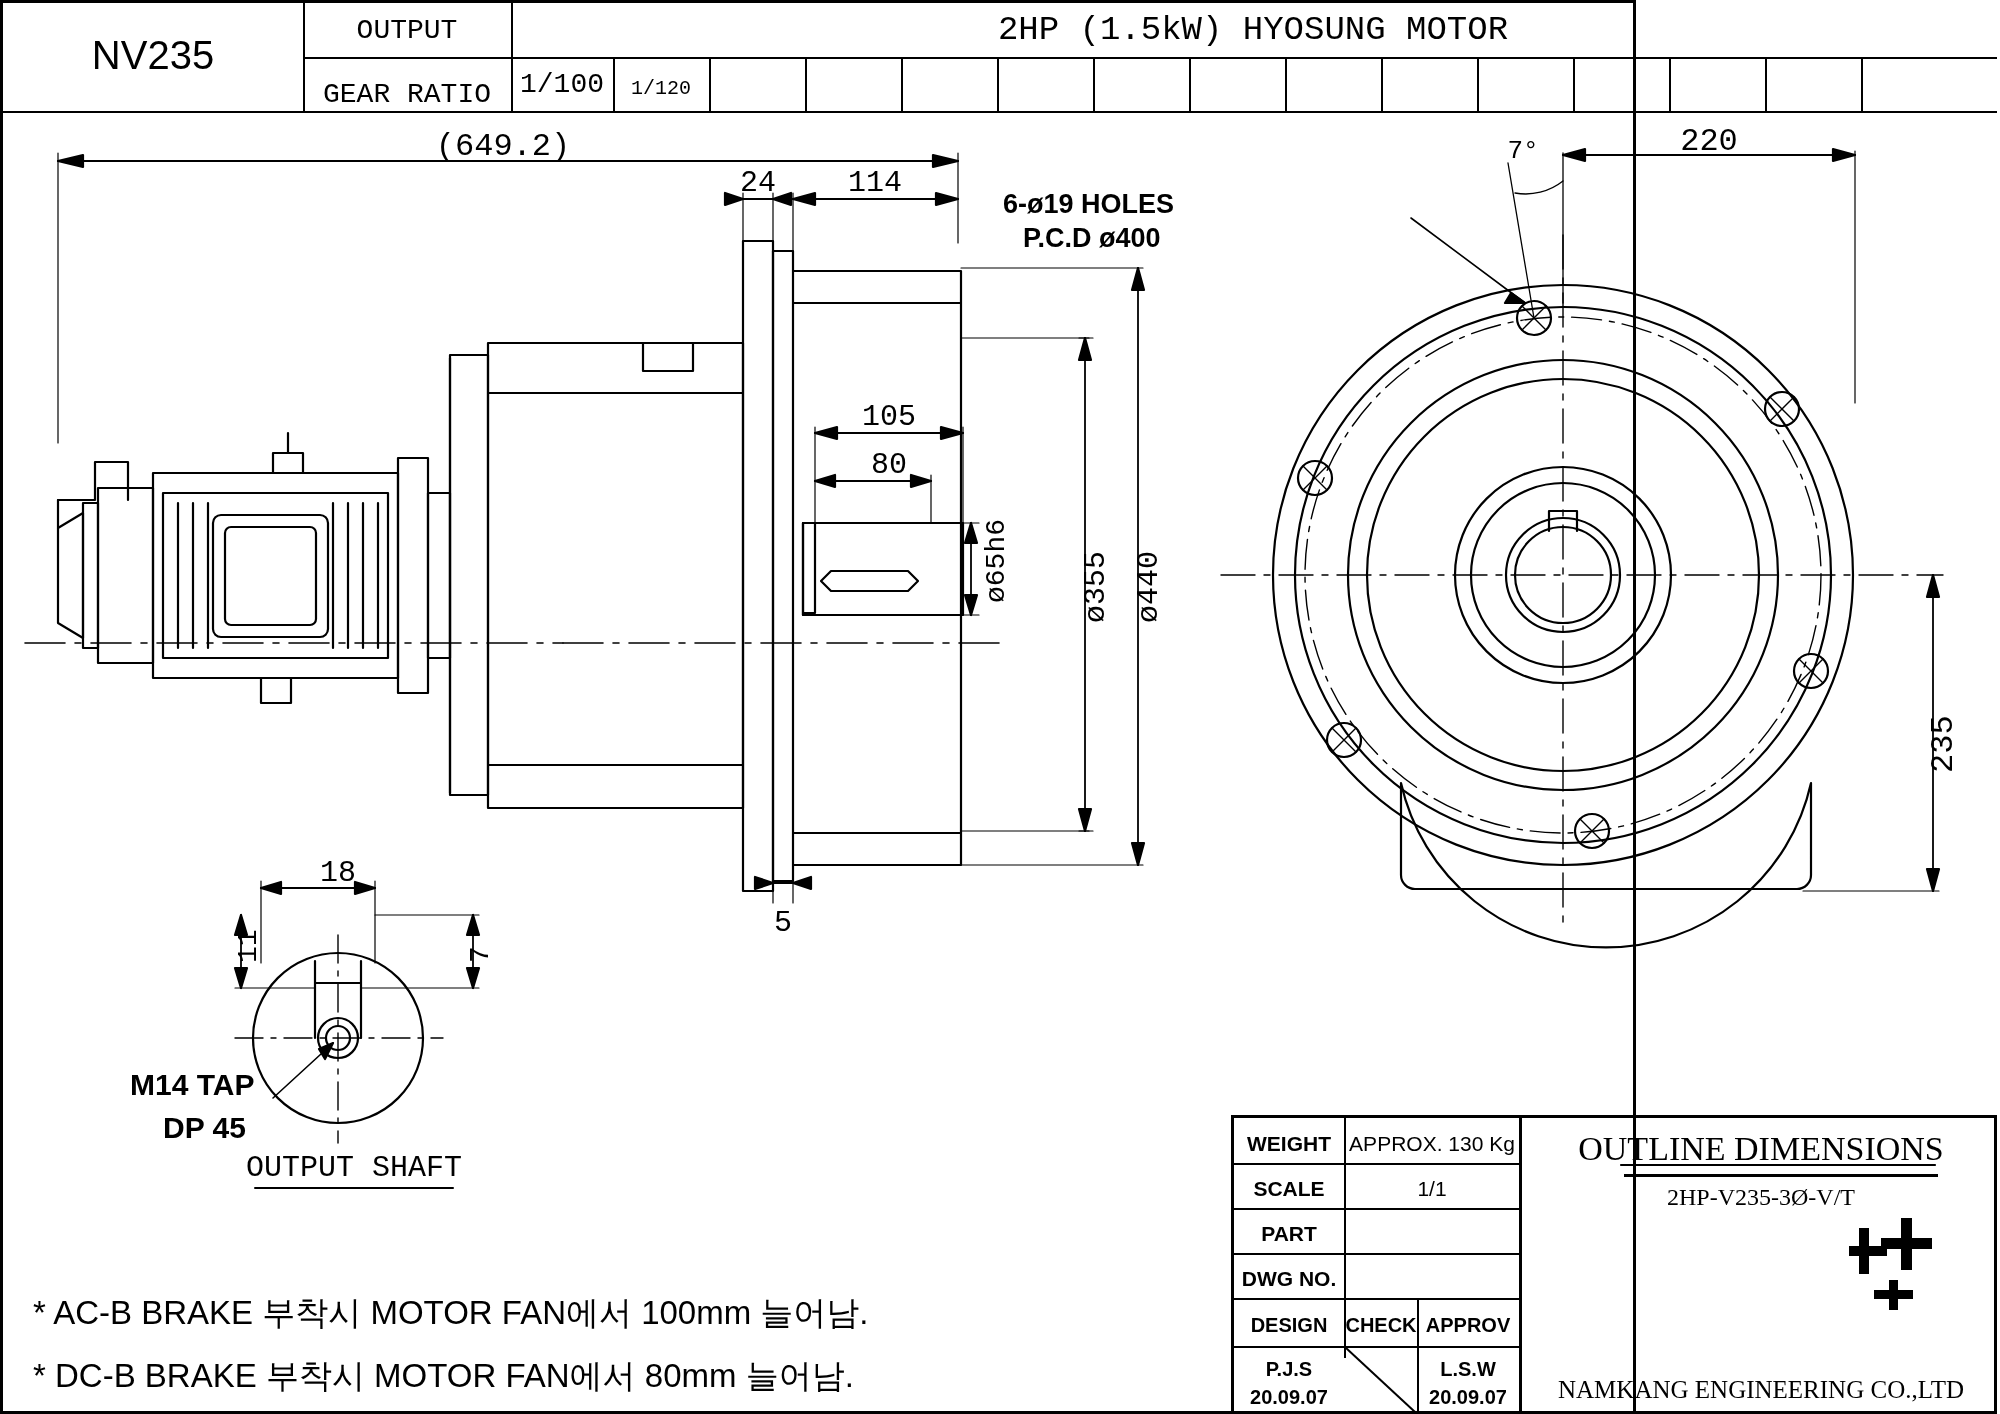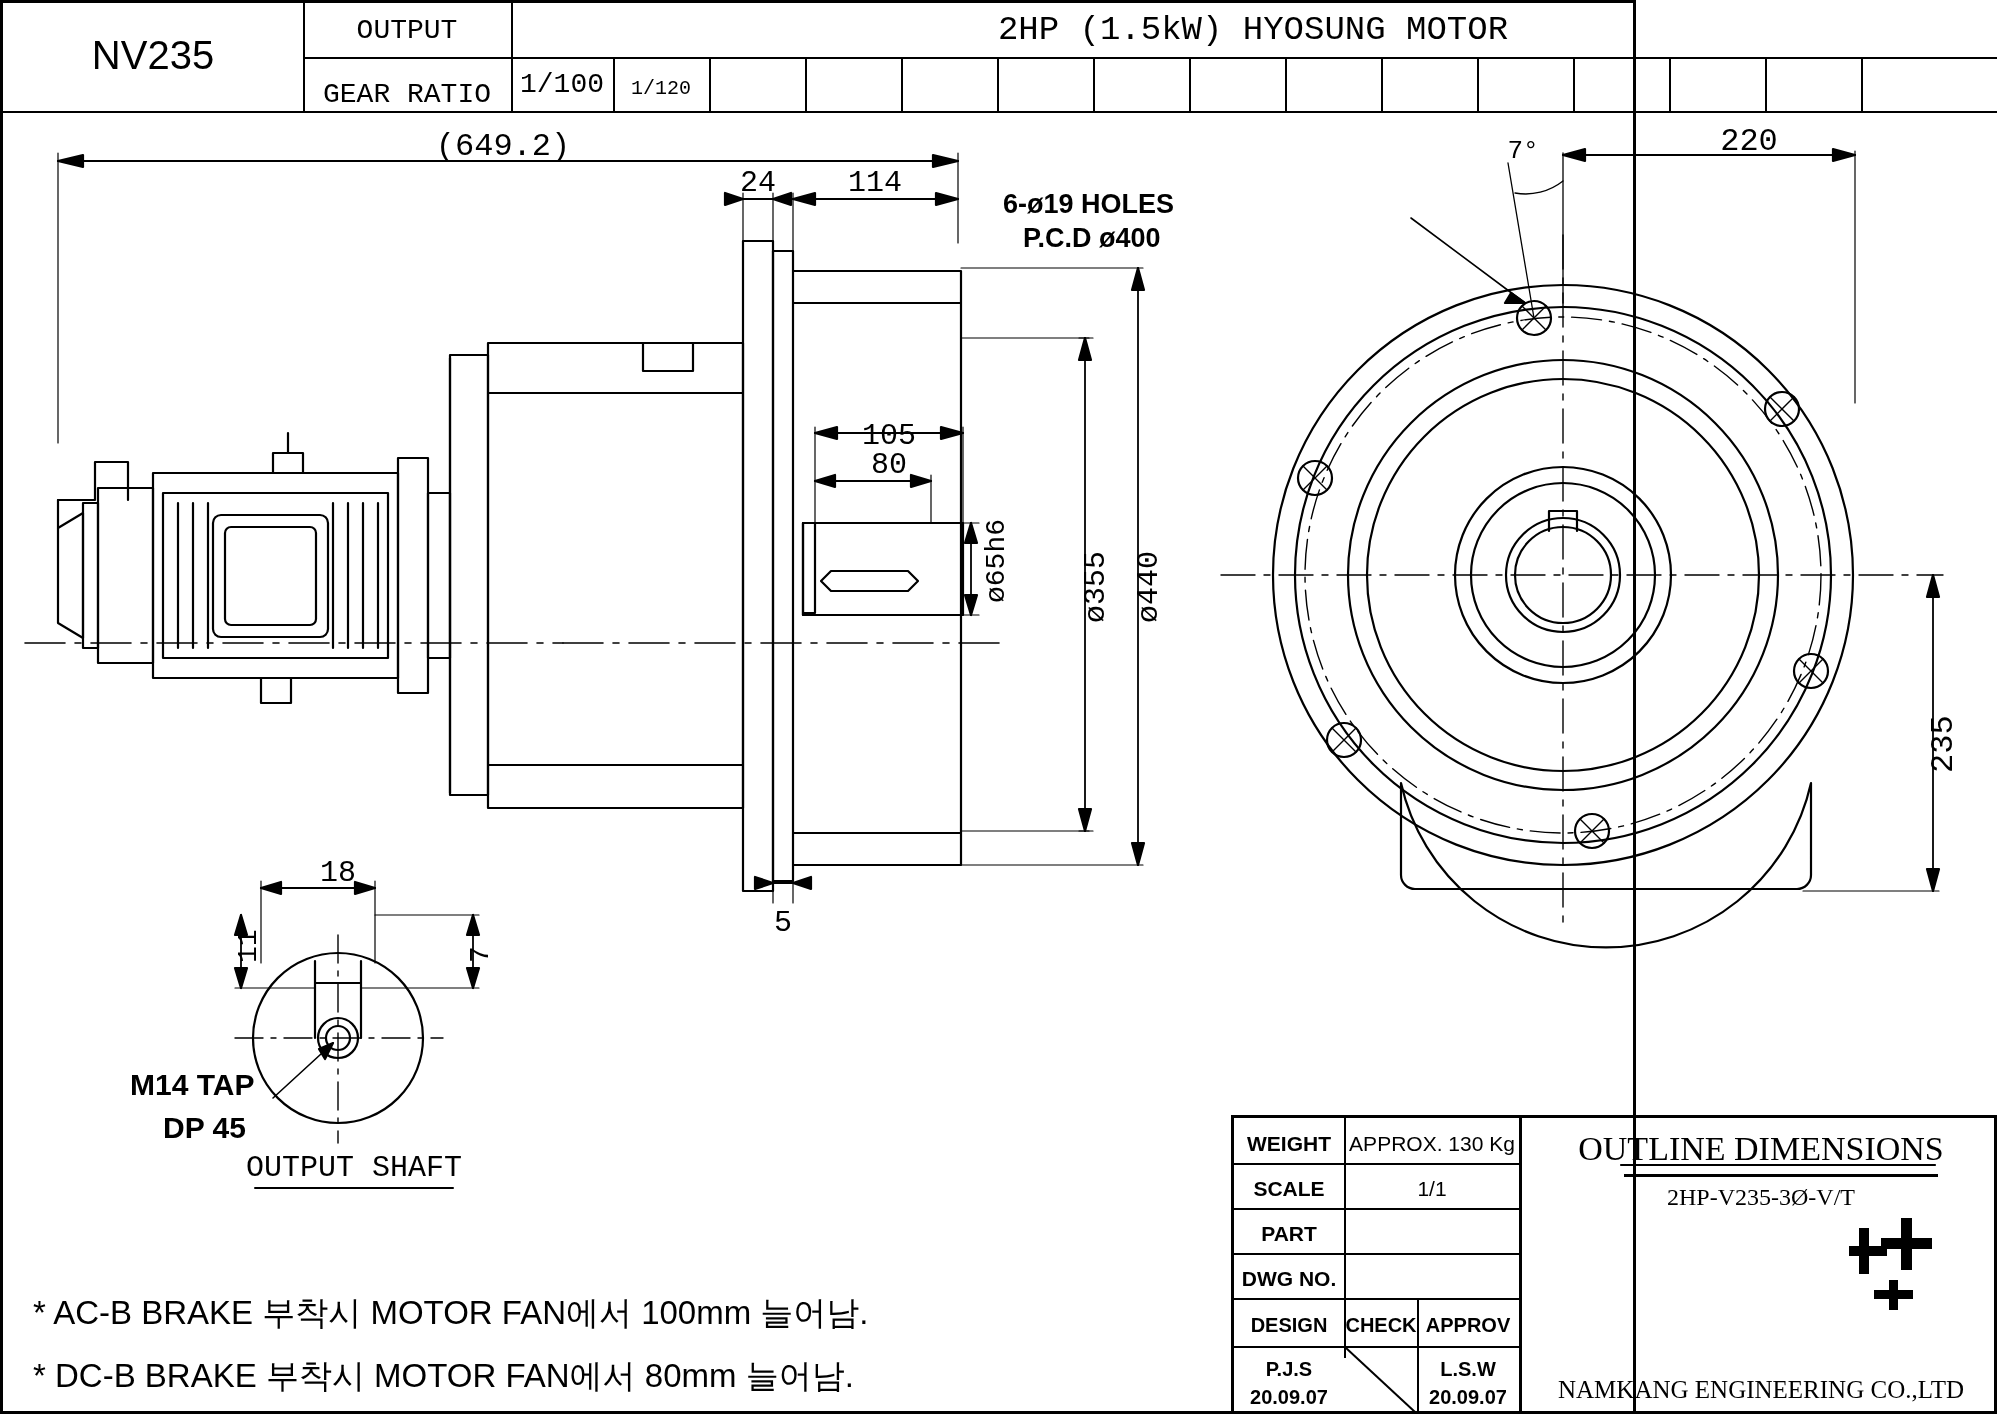--- a/index.html
+++ b/index.html
@@ -242,33 +242,33 @@
       <path d="M1930 888 L1924 866 L1936 866 Z" fill="#000"></path>
       <path d="M1800 888 L1936 888" stroke-width="1.2"></path>
 
       <path d="M1618 1162 L1932 1162" stroke-width="2.2"></path>
     </g>
   </svg>
 
   <div class="txt mono" style="left:500px;top:125px;font-size:32px;transform:translateX(-50%);">(649.2)</div>
   <div class="txt mono" style="left:755px;top:163px;font-size:30px;transform:translateX(-50%);">24</div>
   <div class="txt mono" style="left:872px;top:163px;font-size:30px;transform:translateX(-50%);">114</div>
-  <div class="txt mono" style="left:886px;top:416px;font-size:30px;transform:translateX(-50%);font-family:Liberation Mono, monospace;">105</div>
+  <div class="txt mono" style="left:886px;top:397px;font-size:30px;transform:translateX(-50%);font-family:Liberation Mono, monospace;">105</div>
   <div class="txt mono" style="left:886px;top:445px;font-size:30px;transform:translateX(-50%);">80</div>
   <div class="txt mono rot" style="left:978px;top:600px;font-size:28px;transform:rotate(-90deg);">ø65h6</div>
   <div class="txt mono rot" style="left:1076px;top:620px;font-size:30px;transform:rotate(-90deg);">ø355</div>
   <div class="txt mono rot" style="left:1129px;top:620px;font-size:30px;transform:rotate(-90deg);">ø440</div>
   <div class="txt mono" style="left:780px;top:903px;font-size:30px;transform:translateX(-50%);">5</div>
 
   <div class="txt mono" style="left:335px;top:853px;font-size:30px;transform:translateX(-50%);">18</div>
   <div class="txt mono rot" style="left:230px;top:960px;font-size:28px;transform:rotate(-90deg);">11</div>
   <div class="txt mono rot" style="left:462px;top:960px;font-size:28px;transform:rotate(-90deg);">7</div>
 
   <div class="txt mono" style="left:1520px;top:133px;font-size:26px;transform:translateX(-50%);">7°</div>
-  <div class="txt mono" style="left:1706px;top:120px;font-size:32px;transform:translateX(-50%);margin-left:40px;">220</div>
+  <div class="txt mono" style="left:1706px;top:120px;font-size:32px;transform:translateX(-50%);">220</div>
   <div class="txt mono rot" style="left:1922px;top:770px;font-size:32px;transform:rotate(-90deg);">235</div>
 
   <div class="txt" style="left:1000px;top:186px;font-size:27px;font-weight:bold;">6-ø19 HOLES</div>
   <div class="txt" style="left:1020px;top:220px;font-size:27px;font-weight:bold;">P.C.D ø400</div>
   <div class="txt" style="left:127px;top:1065px;font-size:30px;font-weight:bold;">M14 TAP</div>
   <div class="txt" style="left:160px;top:1108px;font-size:30px;font-weight:bold;">DP 45</div>
   <div class="txt mono" style="left:351px;top:1148px;font-size:30px;transform:translateX(-50%);">OUTPUT SHAFT</div>
 
   <div class="txt" style="left:30px;top:1288px;font-size:33px;">* AC-B BRAKE 부착시 MOTOR FAN에서 100mm 늘어남.</div>
   <div class="txt" style="left:30px;top:1351px;font-size:33px;">* DC-B BRAKE 부착시 MOTOR FAN에서 80mm 늘어남.</div>

